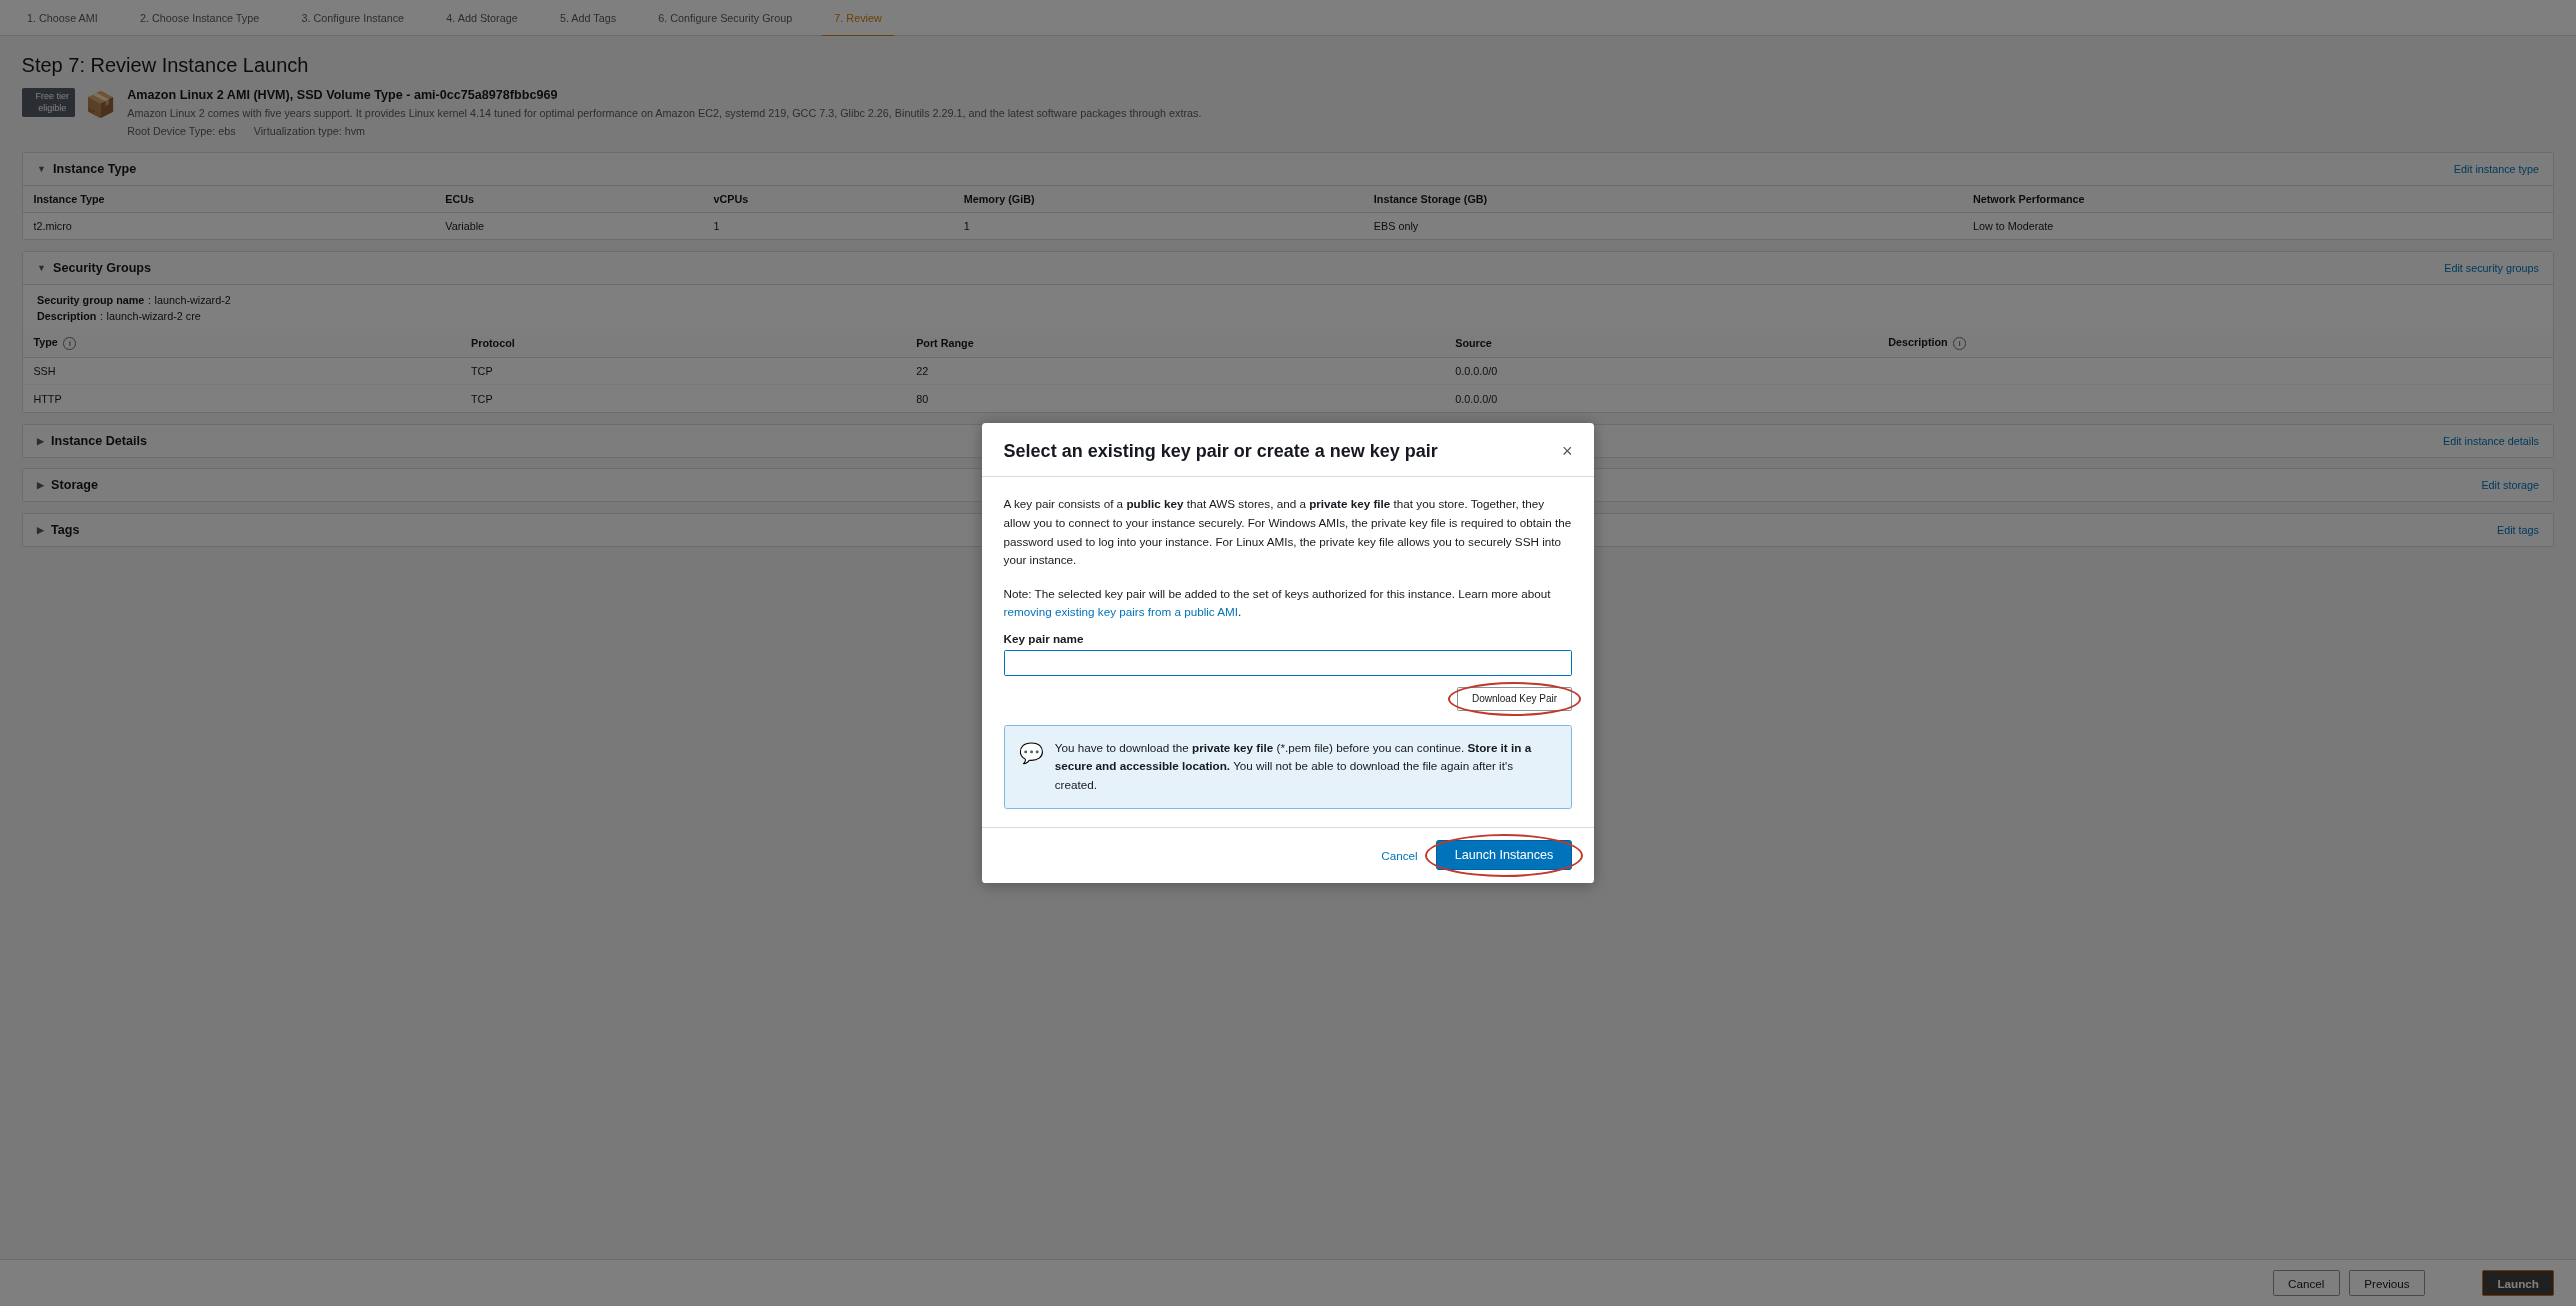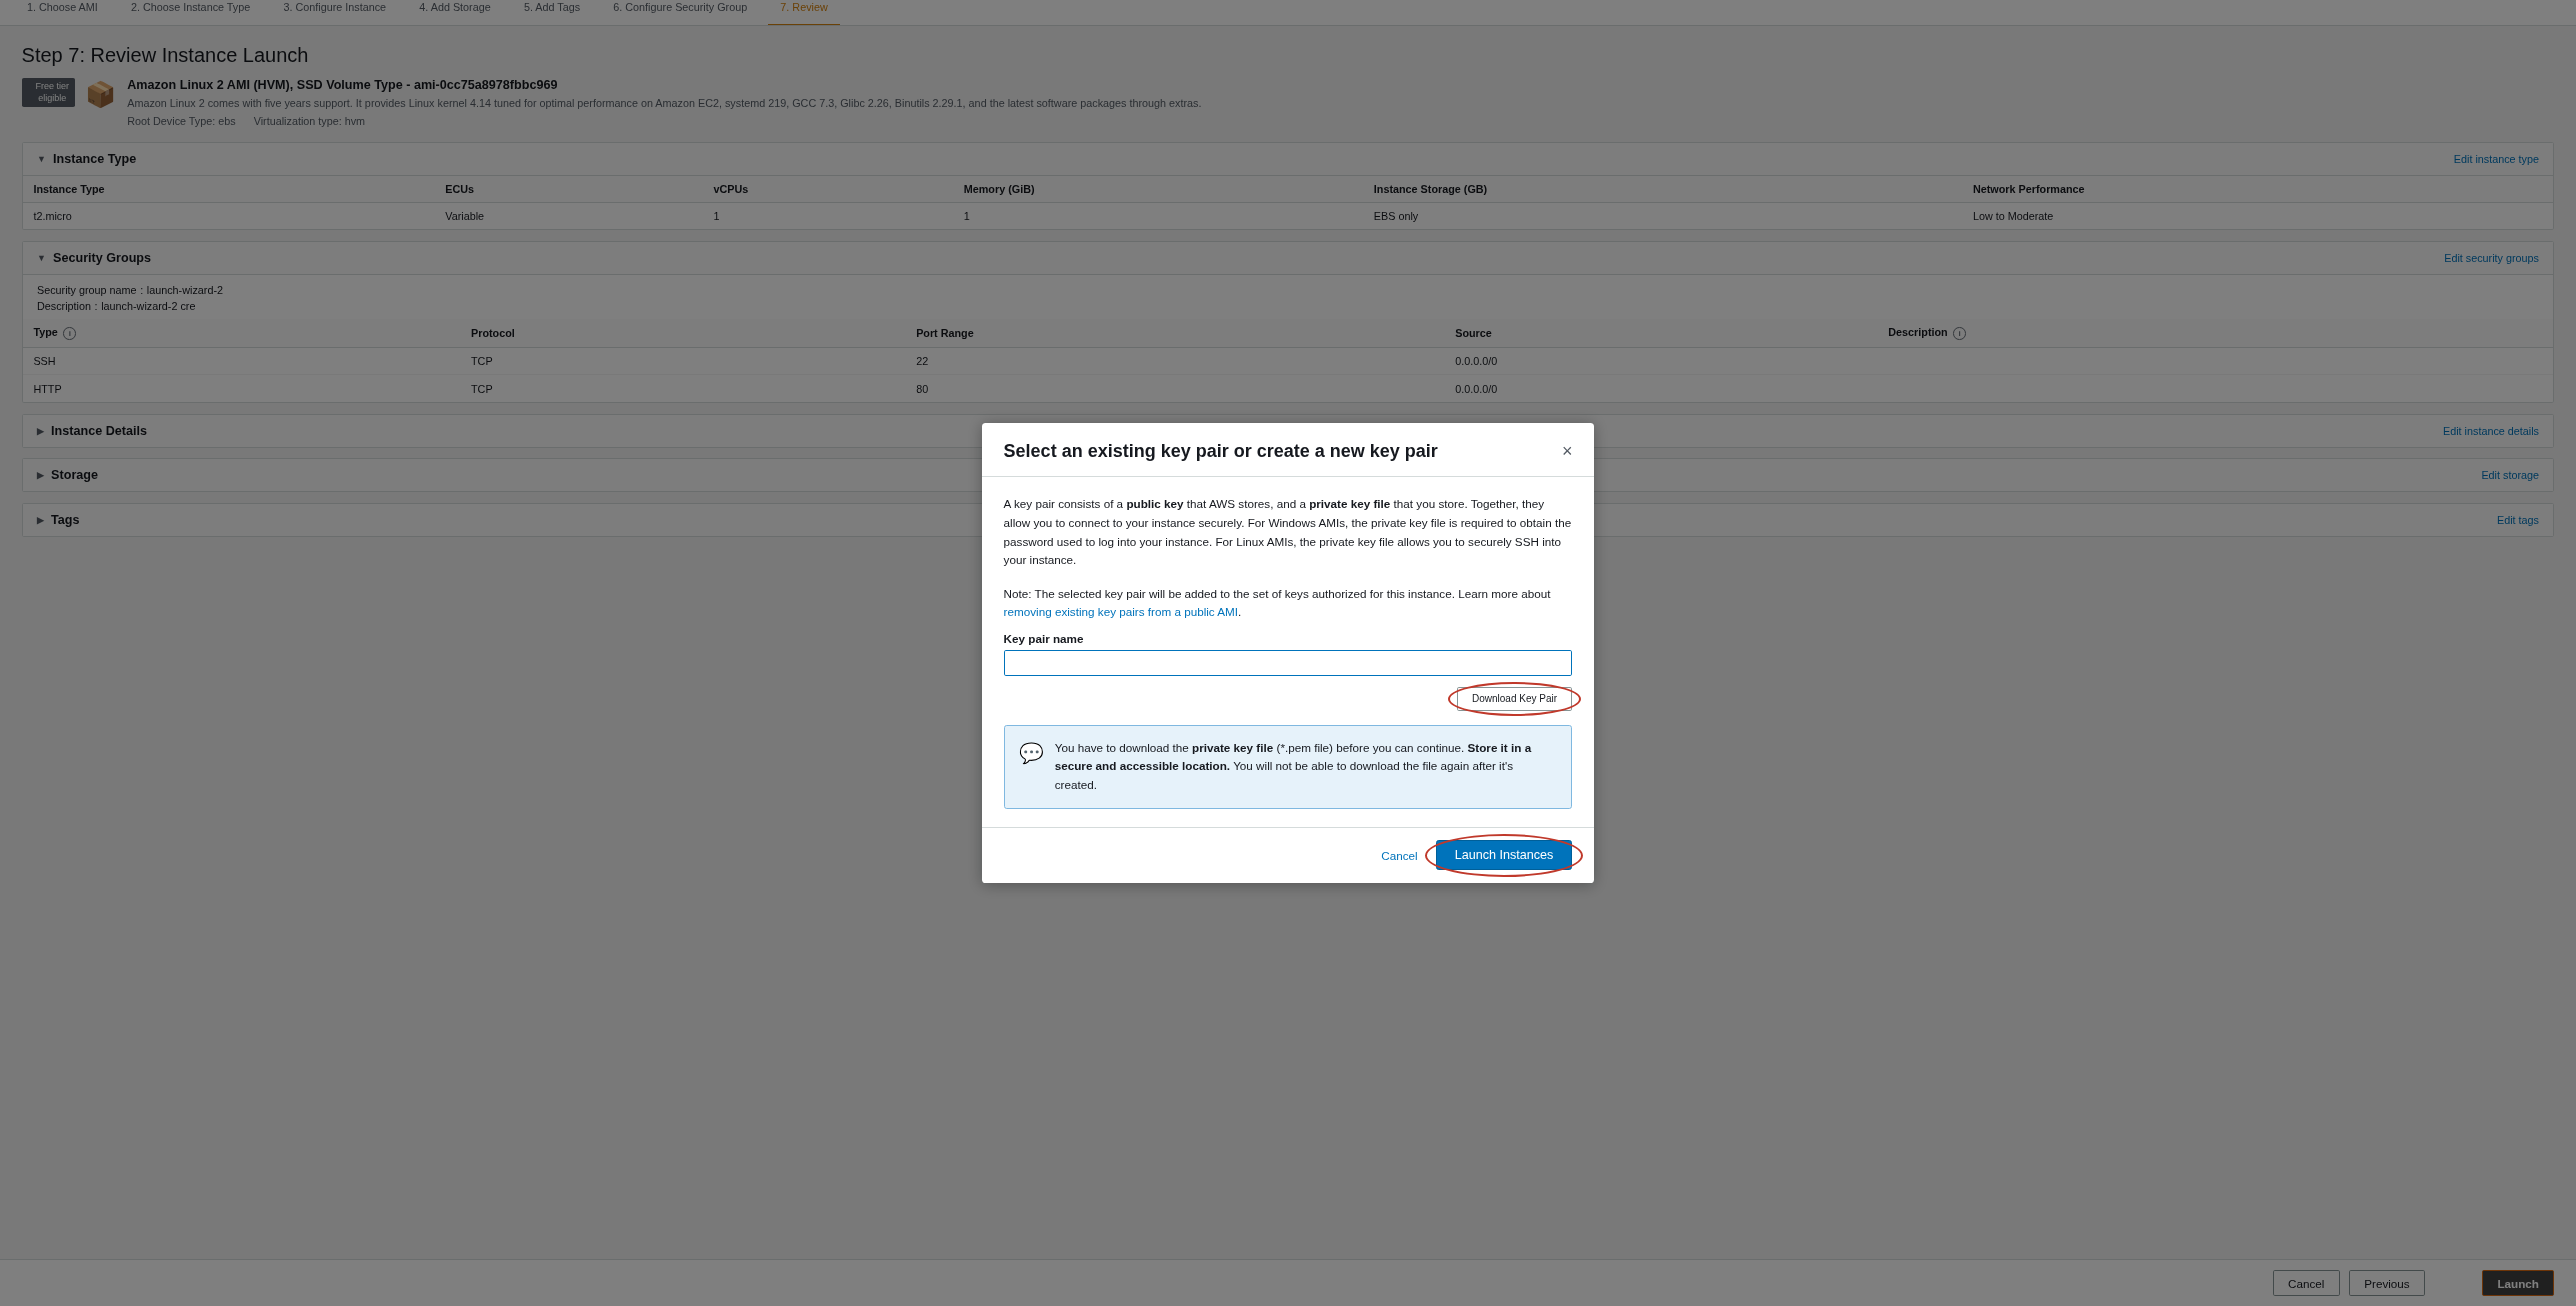--- a/index.html
+++ b/index.html
@@ -1,21 +1,21 @@
 <!DOCTYPE html>
 <html style="font-size:14.4px"><head>
   <meta charset="utf-8">
   <style>
     * { box-sizing: border-box; margin: 0; padding: 0; }
     body { font-family: "Amazon Ember", Arial, sans-serif; font-size: 11.7px; background: #f2f3f3; color: #16191f; min-height: 100vh; }
 
     
     .top-nav {
-      display: flex; align-items: flex-end; background: #fff; border-bottom: 0.9px solid #d5dbdb;
-      padding: 0 14.4px; height: 26px; gap: 8px;
+      display: flex; align-items: flex-start; background: #fff; border-bottom: 0.9px solid #d5dbdb;
+      padding: 0 14.4px; height: 36px; gap: 17px;
     }
     .nav-step {
       padding: 0 12.6px; height: 36px; display: flex; align-items: center;
       font-size: 10.8px; color: #545b64; cursor: pointer; border-bottom: 1.8px solid transparent;
       white-space: nowrap;
     }
     .nav-step.active { color: #d5820f; border-bottom: 1.8px solid #d5820f; font-weight: 500; }
 
     
     .main-content { padding: 18px 21.6px; position: relative; }
@@ -46,21 +46,21 @@
     
     .data-table { width: 100%; border-collapse: collapse; }
     .data-table th { background: #fafafa; padding: 7.2px 10.8px; text-align: left; font-size: 10.8px; font-weight: 600; border-bottom: 0.9px solid #d5dbdb; }
     .data-table td { padding: 7.2px 10.8px; font-size: 10.8px; border-bottom: 0.9px solid #f2f3f3; }
     .data-table tr:last-child td { border-bottom: none; }
 
     .info-icon { display: inline-flex; align-items: center; justify-content: center; width: 12.6px; height: 12.6px; border: 0.9px solid #687078; border-radius: 50%; font-size: 8px; color: #687078; margin-left: 2.7px; cursor: pointer; }
 
     
     .sg-info { padding: 9px 14.4px 3.6px; font-size: 10.8px; }
-    .sg-info .label { font-weight: 400; }
+    .sg-info .label { font-weight: 700; }
     .sg-row { display: flex; gap: 3.6px; margin-bottom: 3.6px; }
 
     
     .section-collapsed .section-header { border-bottom: none; }
 
     
     .bottom-bar {
       position: fixed; bottom: 0; right: 0; left: 0; height: 47px;
       background: #fff; border-top: 0.9px solid #d5dbdb;
       display: flex; align-items: center; justify-content: flex-end;

